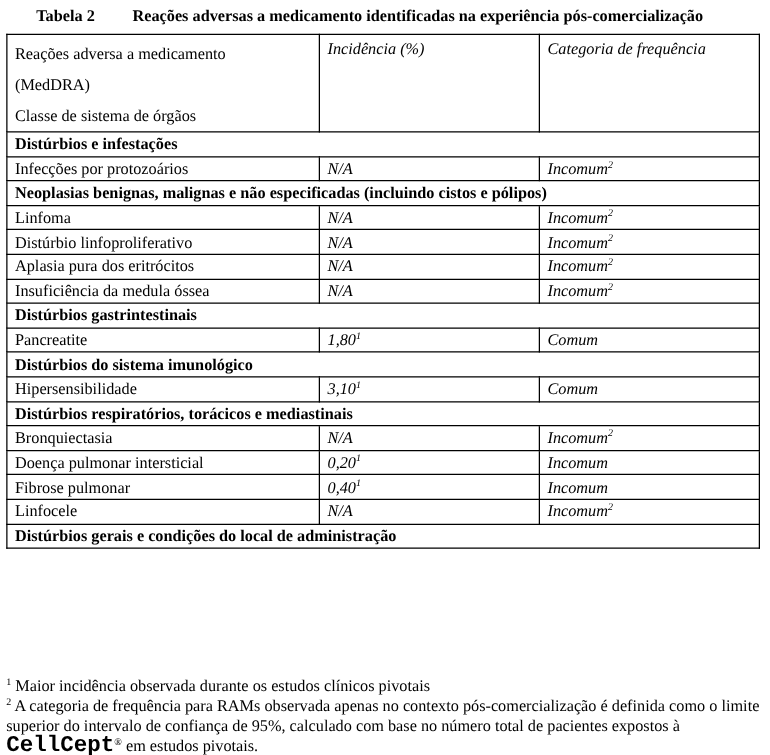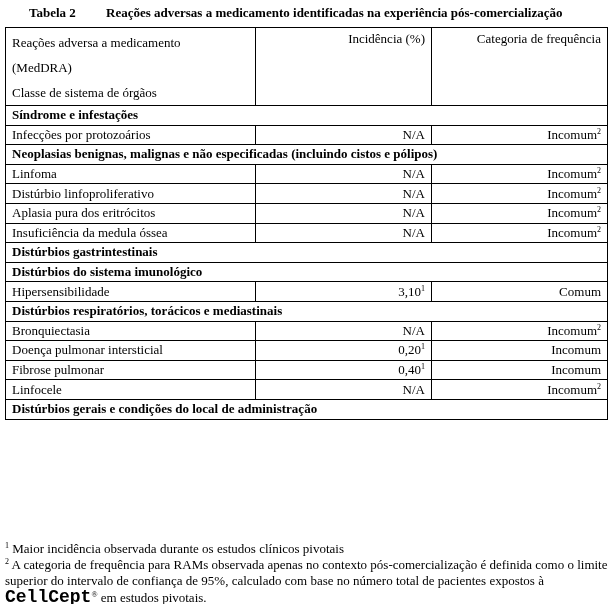--- a/index.html
+++ b/index.html
@@ -14,21 +14,21 @@
     .title .num { display: inline-block; width: 77px; }
     table.adr {
       position: absolute; left: 5px; top: 27px;
       border-collapse: collapse; width: 602px; table-layout: fixed; padding-left: 10px;
     }
     table.adr td {
       border: 1px solid #000; padding: 0 6px; height: 18.6px;
       line-height: 18px; vertical-align: middle; white-space: nowrap; overflow: hidden;
     }
     col.c1 { width: 250px; } col.c2 { width: 176px; } col.c3 { width: 176px; }
-    td.center { text-align: right; }
+    td.center { text-align: left; font-style: italic; }
     td.soc { font-weight: bold; }
     tr.header td { vertical-align: top; height: 74px; padding-top: 2px; }
     tr.header .line { display: block; line-height: 25px; }
     tr.last td { height: 44px; vertical-align: top; white-space: normal; line-height: 16px; padding-top: 2px; }
     tr.last td.just { text-align: justify; text-align-last: justify; }
     tr.last td.bottom { vertical-align: bottom; padding-bottom: 0; }
     sup { font-size: 8px; line-height: 0; vertical-align: 5px; }
     .footnotes {
       position: absolute; left: 5px; top: 541px; width: 608px; font-size: 13px; line-height: 16px;
     }
@@ -52,21 +52,21 @@
     <tr class="header">
       <td>
         <span class="line">Reações adversa a medicamento</span>
         <span class="line">(MedDRA)</span>
         <span class="line">Classe de sistema de órgãos</span>
       </td>
       <td class="center">Incidência (%)</td>
       <td class="center">Categoria de frequência</td>
     </tr>
   <tr>
-        <td class="soc" colspan="3">Síndrome e infestações</td>
+        <td class="soc" colspan="3">Distúrbios e infestações</td>
       </tr>
       <tr>
         <td>Infecções por protozoários</td>
         <td class="center"><span>N/A</span><sup></sup></td>
         <td class="center"><span>Incomum</span><sup>2</sup></td>
       </tr>
       <tr>
         <td class="soc" colspan="3">Neoplasias benignas, malignas e não especificadas (incluindo cistos e pólipos)</td>
       </tr>
       <tr>
@@ -84,20 +84,25 @@
         <td class="center"><span>N/A</span><sup></sup></td>
         <td class="center"><span>Incomum</span><sup>2</sup></td>
       </tr>
       <tr>
         <td>Insuficiência da medula óssea</td>
         <td class="center"><span>N/A</span><sup></sup></td>
         <td class="center"><span>Incomum</span><sup>2</sup></td>
       </tr>
       <tr>
         <td class="soc" colspan="3">Distúrbios gastrintestinais</td>
+      </tr>
+      <tr>
+        <td>Pancreatite</td>
+        <td class="center"><span>1,80</span><sup>1</sup></td>
+        <td class="center"><span>Comum</span><sup></sup></td>
       </tr>
       <tr>
         <td class="soc" colspan="3">Distúrbios do sistema imunológico</td>
       </tr>
       <tr>
         <td>Hipersensibilidade</td>
         <td class="center"><span>3,10</span><sup>1</sup></td>
         <td class="center"><span>Comum</span><sup></sup></td>
       </tr>
       <tr>

